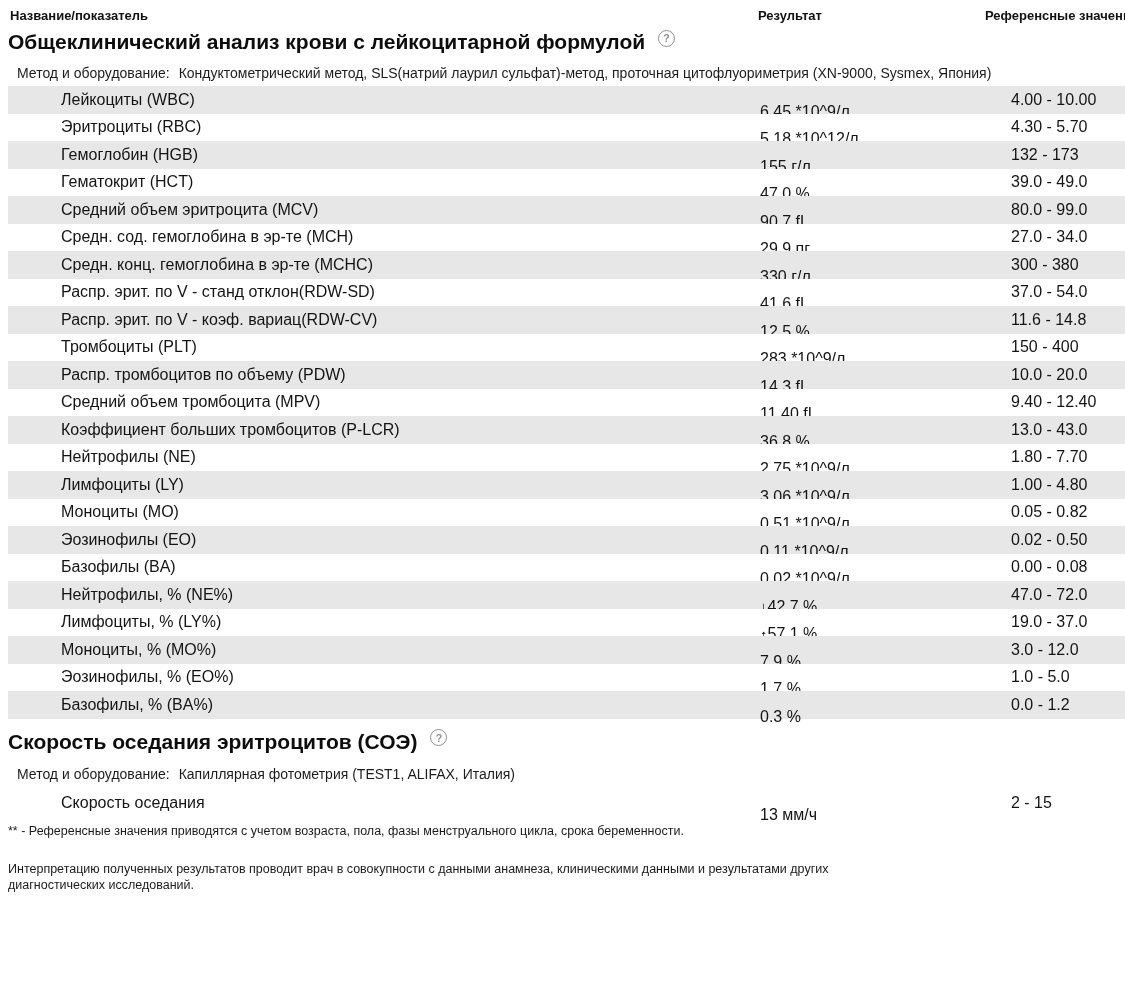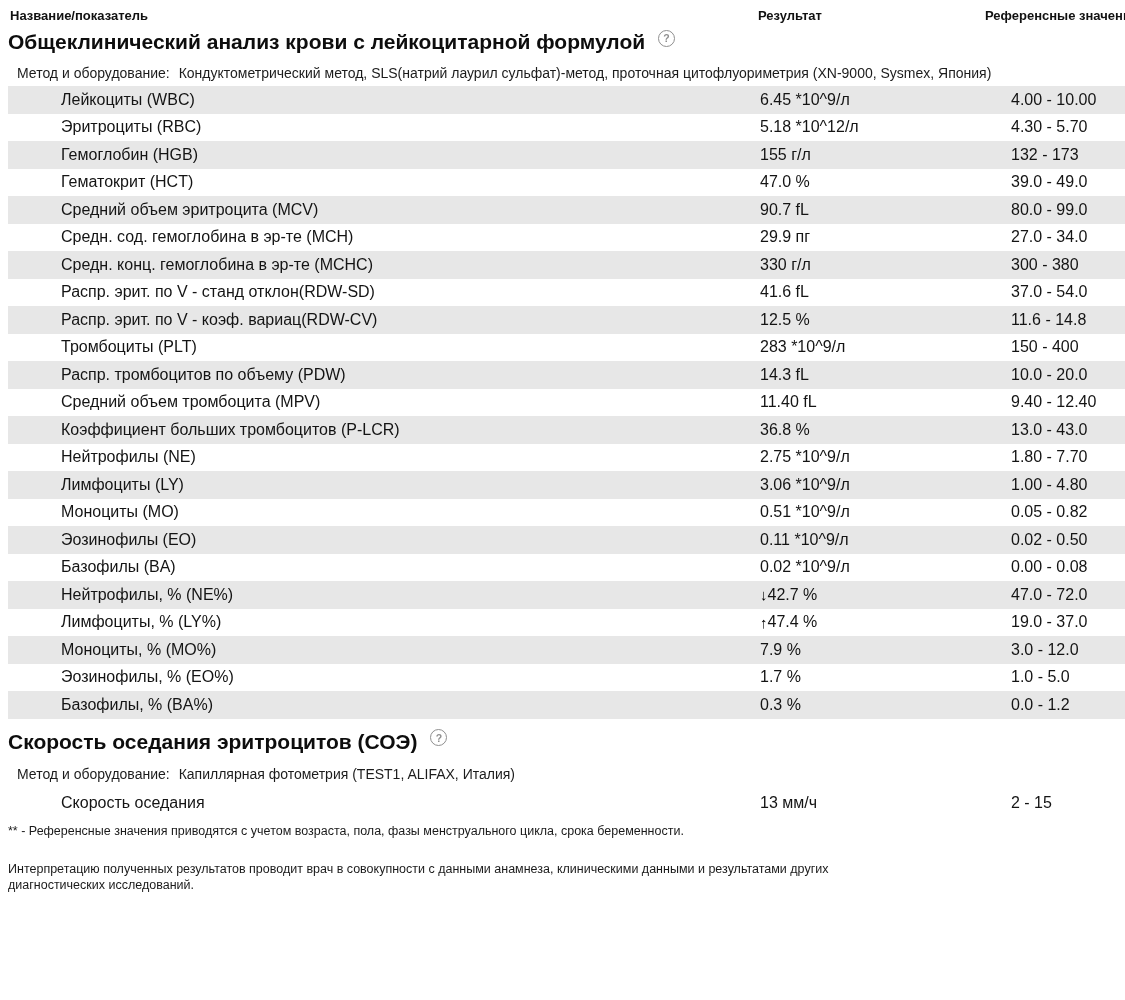--- a/index.html
+++ b/index.html
@@ -50,21 +50,21 @@
     margin-left:8px;width:1097px;height:27.5px;
     display:flex;align-items:center;
     background:#ffffff;
     padding-left:39px;
   }
   .striped .row:nth-child(odd){background:#e7e7e7;}
   .cell-name{
     padding-left:14px;font-size:16px;color:#141414;white-space:nowrap;
   }
   .cell-result{
-    position:absolute;left:752px;top:0;height:27.5px;
+    position:absolute;left:752px;top:12px;height:27.5px;
     display:flex;align-items:center;
     font-size:16px;color:#141414;white-space:nowrap;
   }
   .flag{font-weight:bold;font-size:15px;color:#000;}
   .flag:empty{display:none;}
   .cell-ref{
     position:absolute;left:1003px;top:0;height:27.5px;
     display:flex;align-items:center;
     font-size:16px;color:#141414;white-space:nowrap;
   }
@@ -250,21 +250,21 @@
             <span class="flag">↓</span>
             <span>42.7 %</span>
           </span>
     <span class="cell-ref">47.0 - 72.0</span>
   </div>
 
   <div class="row">
     <span class="cell-name">Лимфоциты, % (LY%)</span>
     <span class="cell-result">
             <span class="flag">↑</span>
-            <span>47.4 %</span>
+            <span>57.1 %</span>
           </span>
     <span class="cell-ref">19.0 - 37.0</span>
   </div>
 
   <div class="row">
     <span class="cell-name">Моноциты, % (MO%)</span>
     <span class="cell-result">
             <span>7.9 %</span>
           </span>
     <span class="cell-ref">3.0 - 12.0</span>

